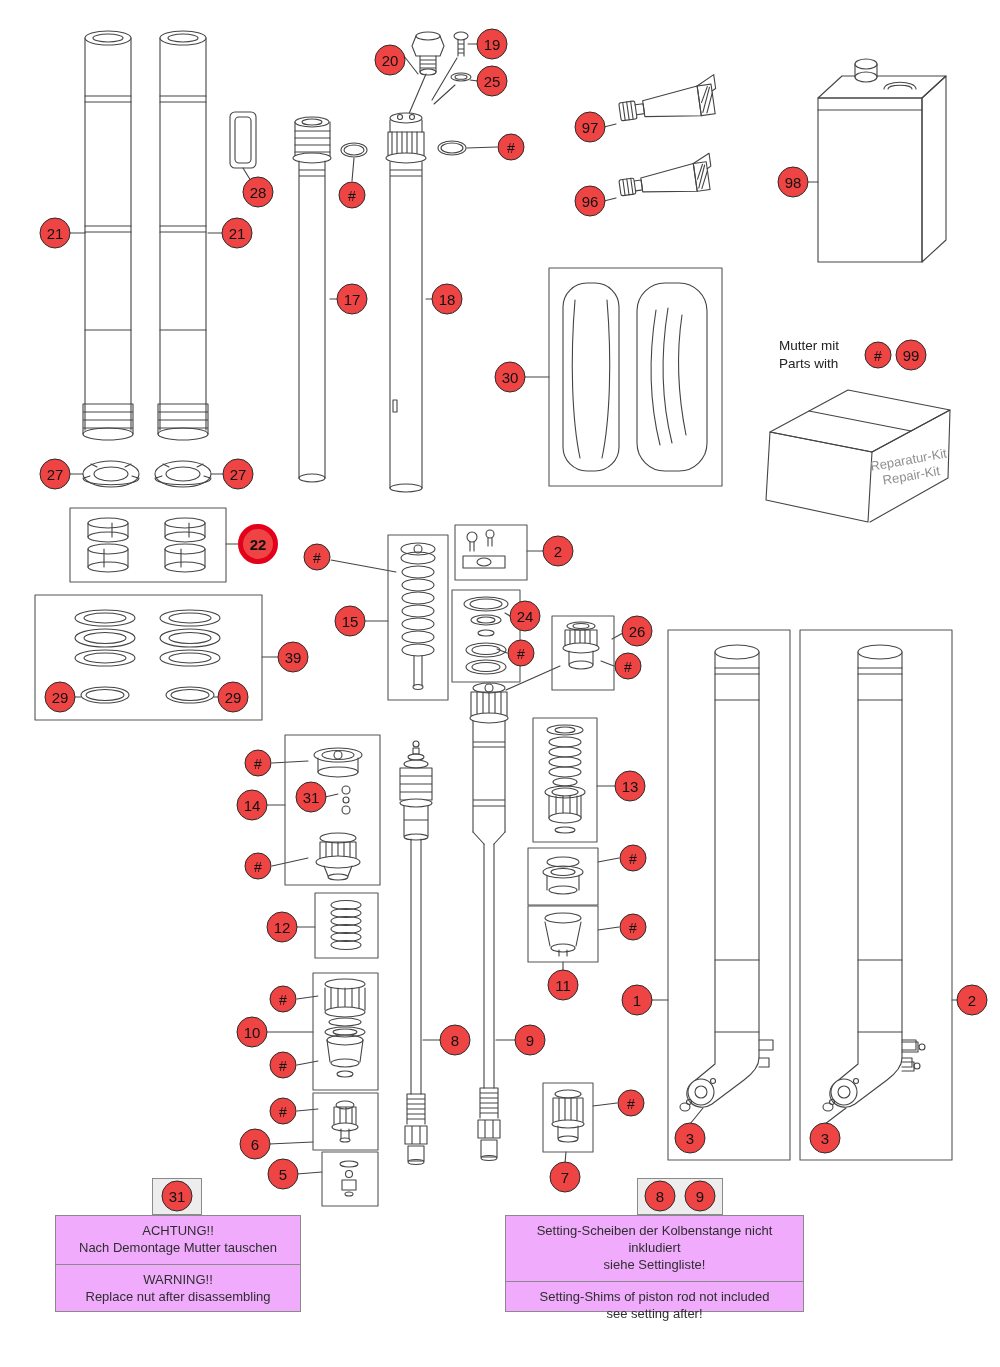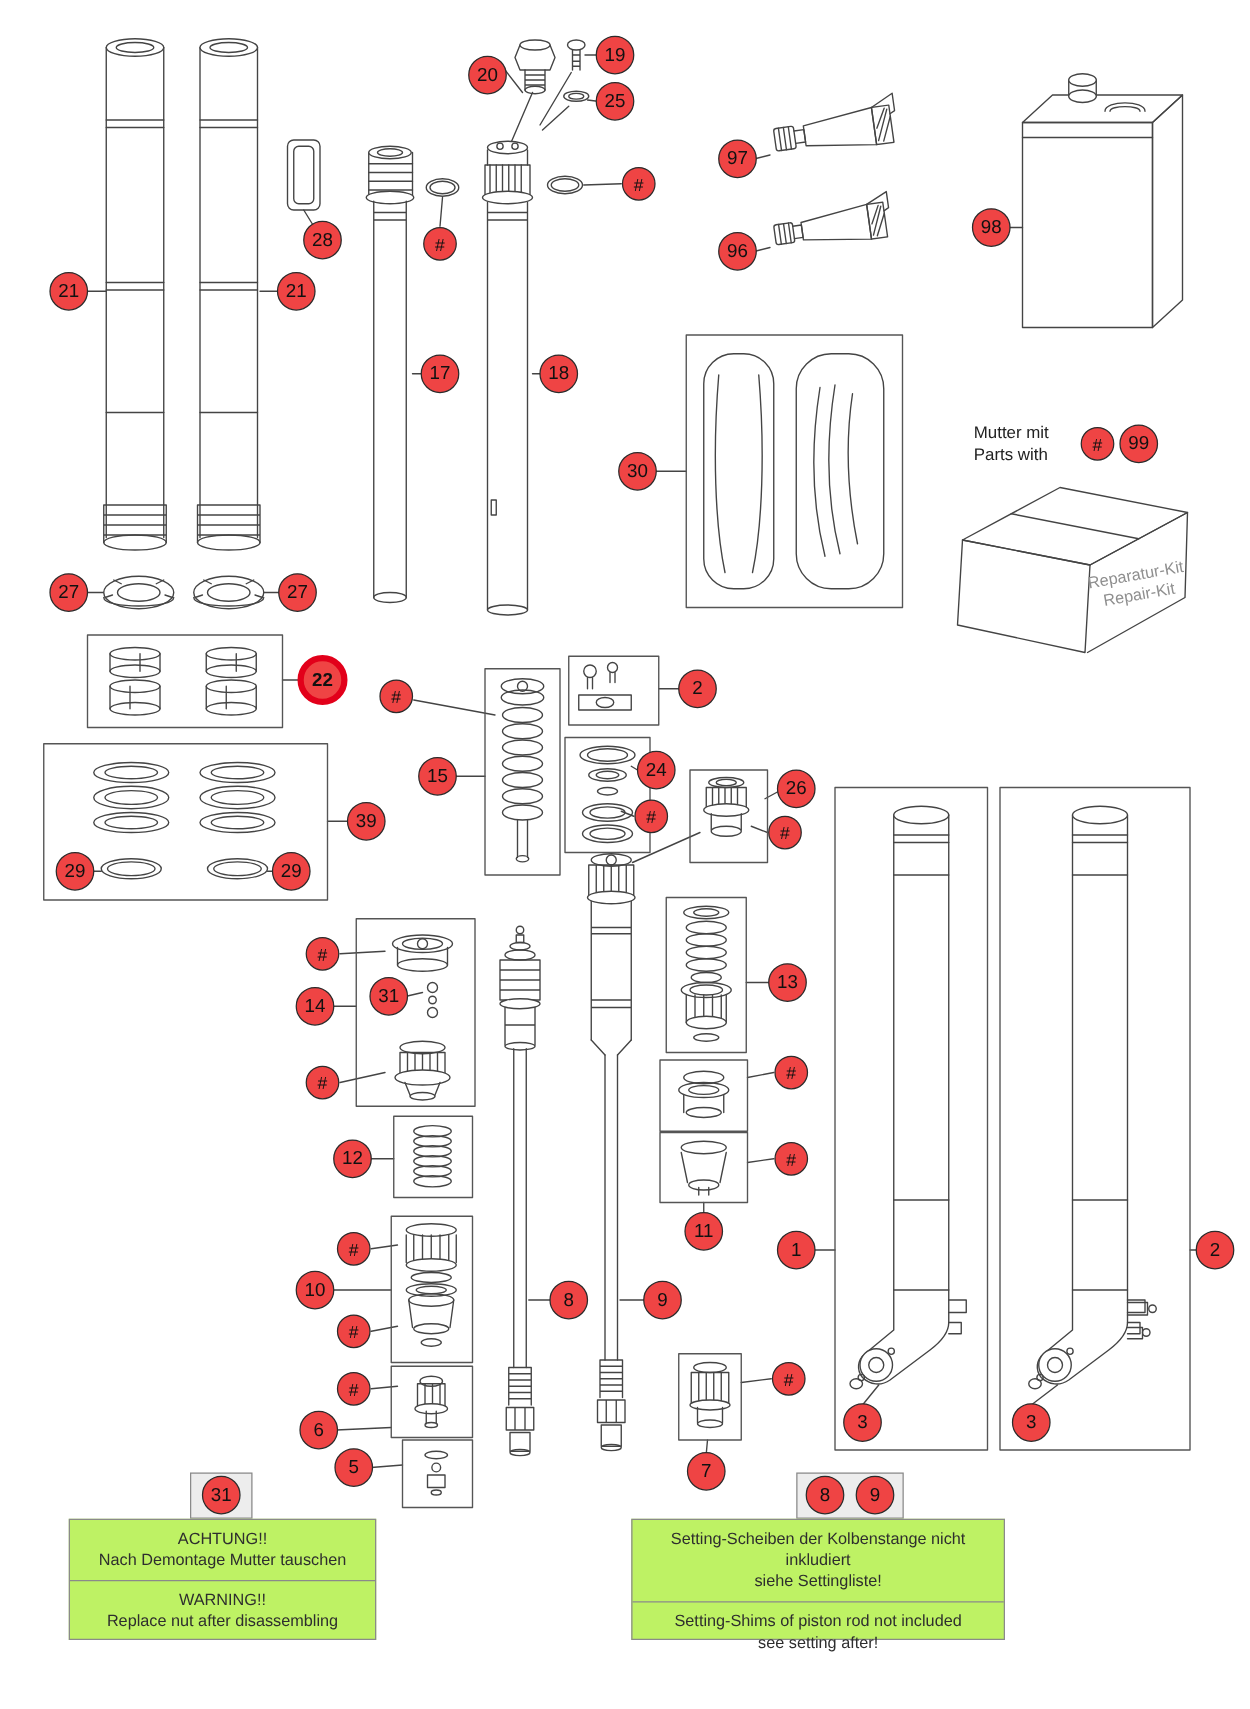--- a/index.html
+++ b/index.html
@@ -21,21 +21,21 @@
   .note-ref { position:absolute; left:779px; top:337px; font-size:13.5px; line-height:1.35; color:#222; z-index:2; }
   .repair-label {
     position:absolute; left:852px; top:452px; width:116px;
     transform:rotate(-10deg); font-size:13px; line-height:1.25;
     color:#8f8f8f; text-align:center; z-index:2;
   }
   .tag-box { position:absolute; background:#ededed; border:1px solid #8a8a8a; z-index:1; }
   .tag-box.w31 { left:152px; top:1178px; width:50px; height:37px; }
   .tag-box.w89 { left:637px; top:1178px; width:86px; height:37px; }
   .graybox {
-    position:absolute; background:#bef264; border:1px solid #8a8a8a;
+    position:absolute; background:#f0abfc; border:1px solid #8a8a8a;
     text-align:center; font-size:13px; color:#2e2e2e; padding:7px 5px; line-height:1.3; z-index:1;
   }
   .graybox .hr { border-top:1px solid #8a8a8a; margin:7px -5px; }
   .graybox.warn { left:55px; top:1215px; width:246px; height:97px; }
   .graybox.setting { left:505px; top:1215px; width:299px; height:97px; }
 </style>
 </head>
 <body>
 
 <div class="stage">

